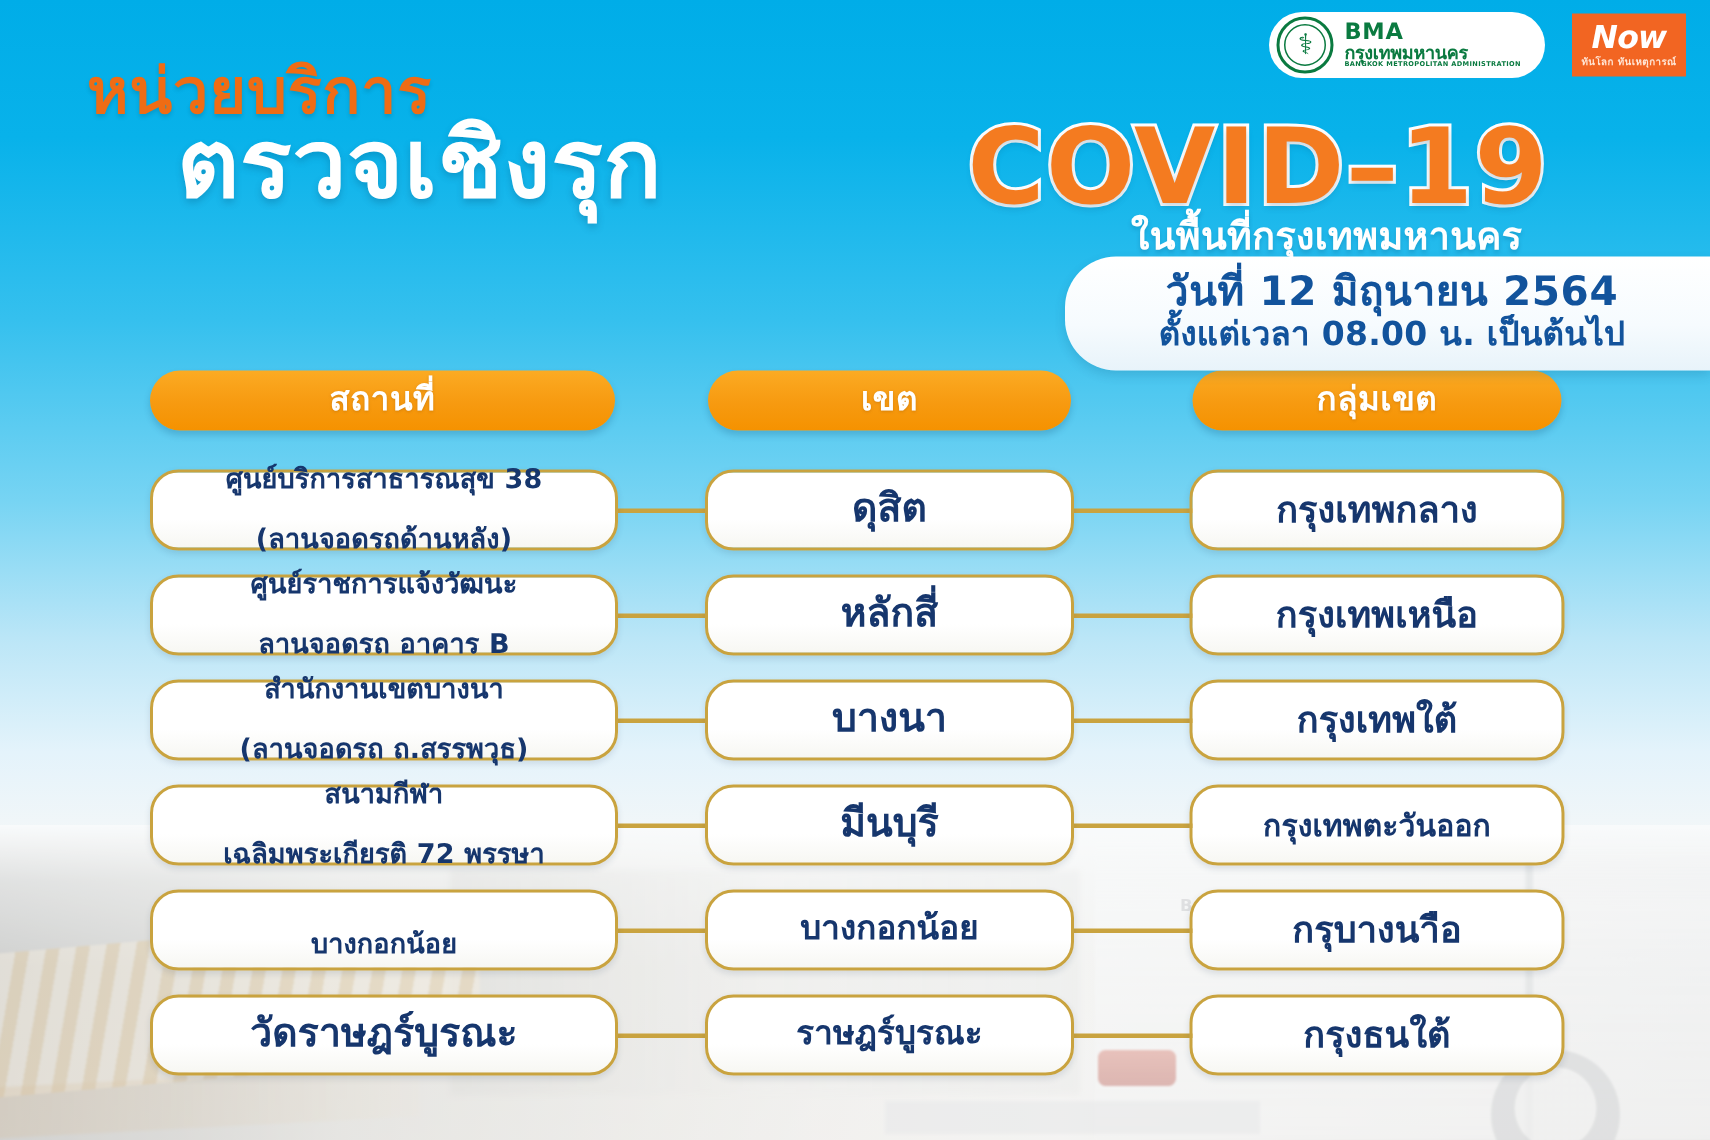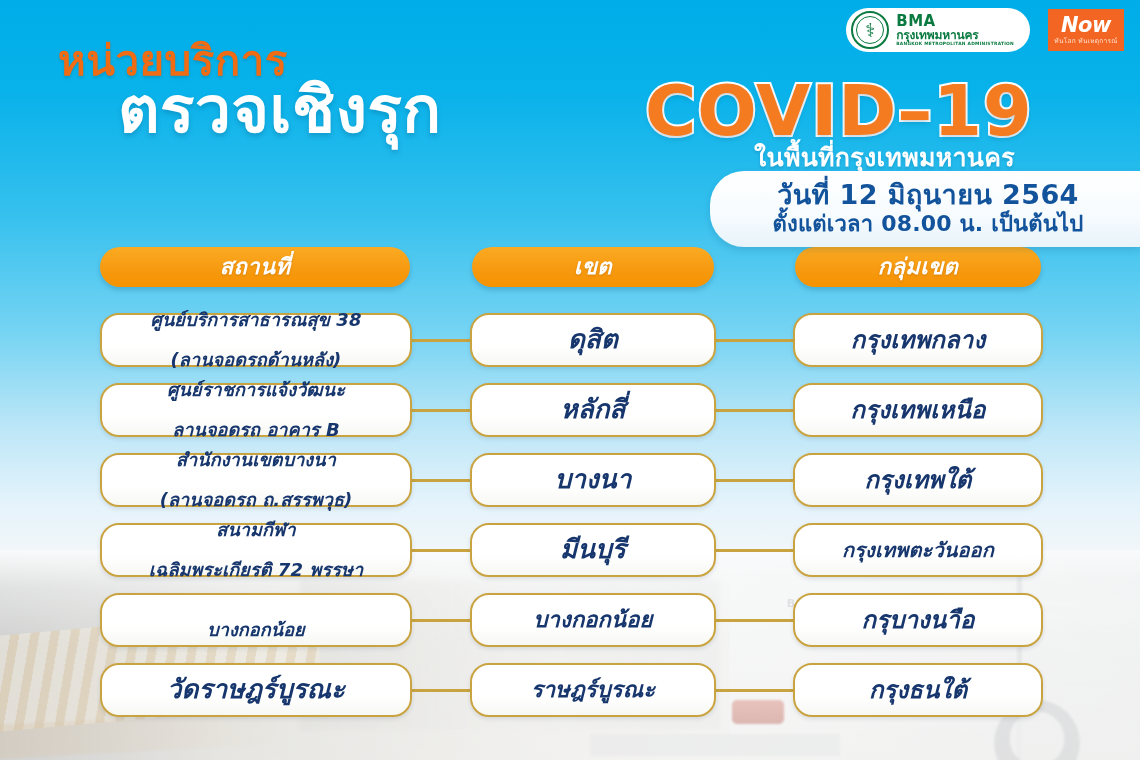--- a/index.html
+++ b/index.html
@@ -126,21 +126,21 @@
 
   .now-logo {
     width:76px; height:42px; background:#f26522;
     display:flex; flex-direction:column; align-items:center; justify-content:center;
     line-height:1;
   }
   .now-word {
     font-size:21px; font-weight:bold; color:#ffffff;
     font-style:italic; letter-spacing:-.5px;
   }
-  .now-sub { font-size:6.5px; color:#ffe6d6; margin-top:2px; letter-spacing:.3px; }
+  .now-sub { font-size:6.5px; color:#ffe6d6; margin-top:2px; letter-spacing:.3px;font-weight:bold; }
 
   
   .headline { position:absolute; left:0; top:0; width:1140px; z-index:5; }
 
   .kicker {
     position:absolute; left:58px; top:40px;
     font-size:42px; font-weight:bold; color:#ef6c14;
     letter-spacing:.5px; line-height:1;
     text-shadow:0 2px 3px rgba(0,0,0,.13);
   }
@@ -181,21 +181,21 @@
   .date-line1 {
     font-size:27px; font-weight:bold; color:#12539c; line-height:1.18;
     letter-spacing:.4px; white-space:nowrap;
   }
   .date-line2 {
     font-size:22px; font-weight:bold; color:#12539c; line-height:1.2;
     letter-spacing:.2px; white-space:nowrap;
   }
 
   
-  .table { position:absolute; left:0; top:243px; width:920px; z-index:4;font-style:italic; }
+  .table { position:absolute; left:0; top:243px; width:920px; z-index:4; }
 
   .head-row {
     position:relative; height:48px;
     display:flex; align-items:center;
   }
   .head-pill {
     position:absolute; height:40px;
     background:linear-gradient(to bottom,#fbab23 0%, #f79a10 55%, #f59200 100%);
     border-radius:22px;
     display:flex; align-items:center; justify-content:center;

